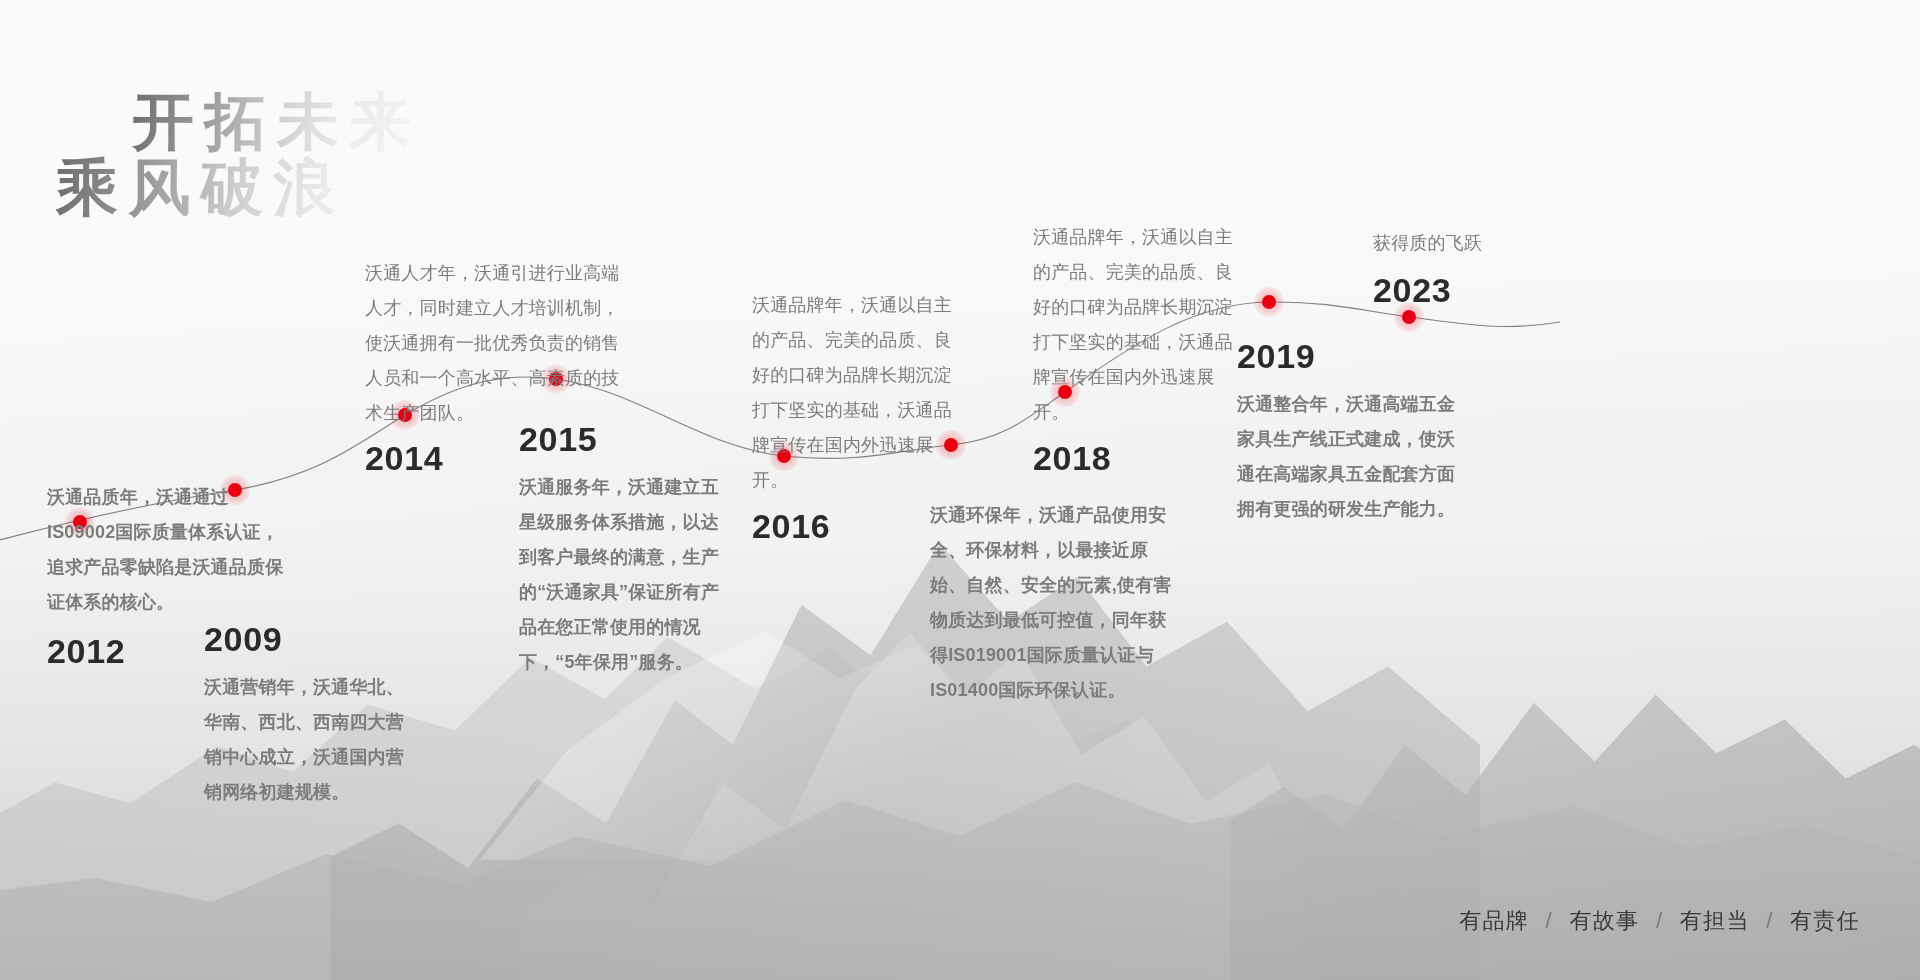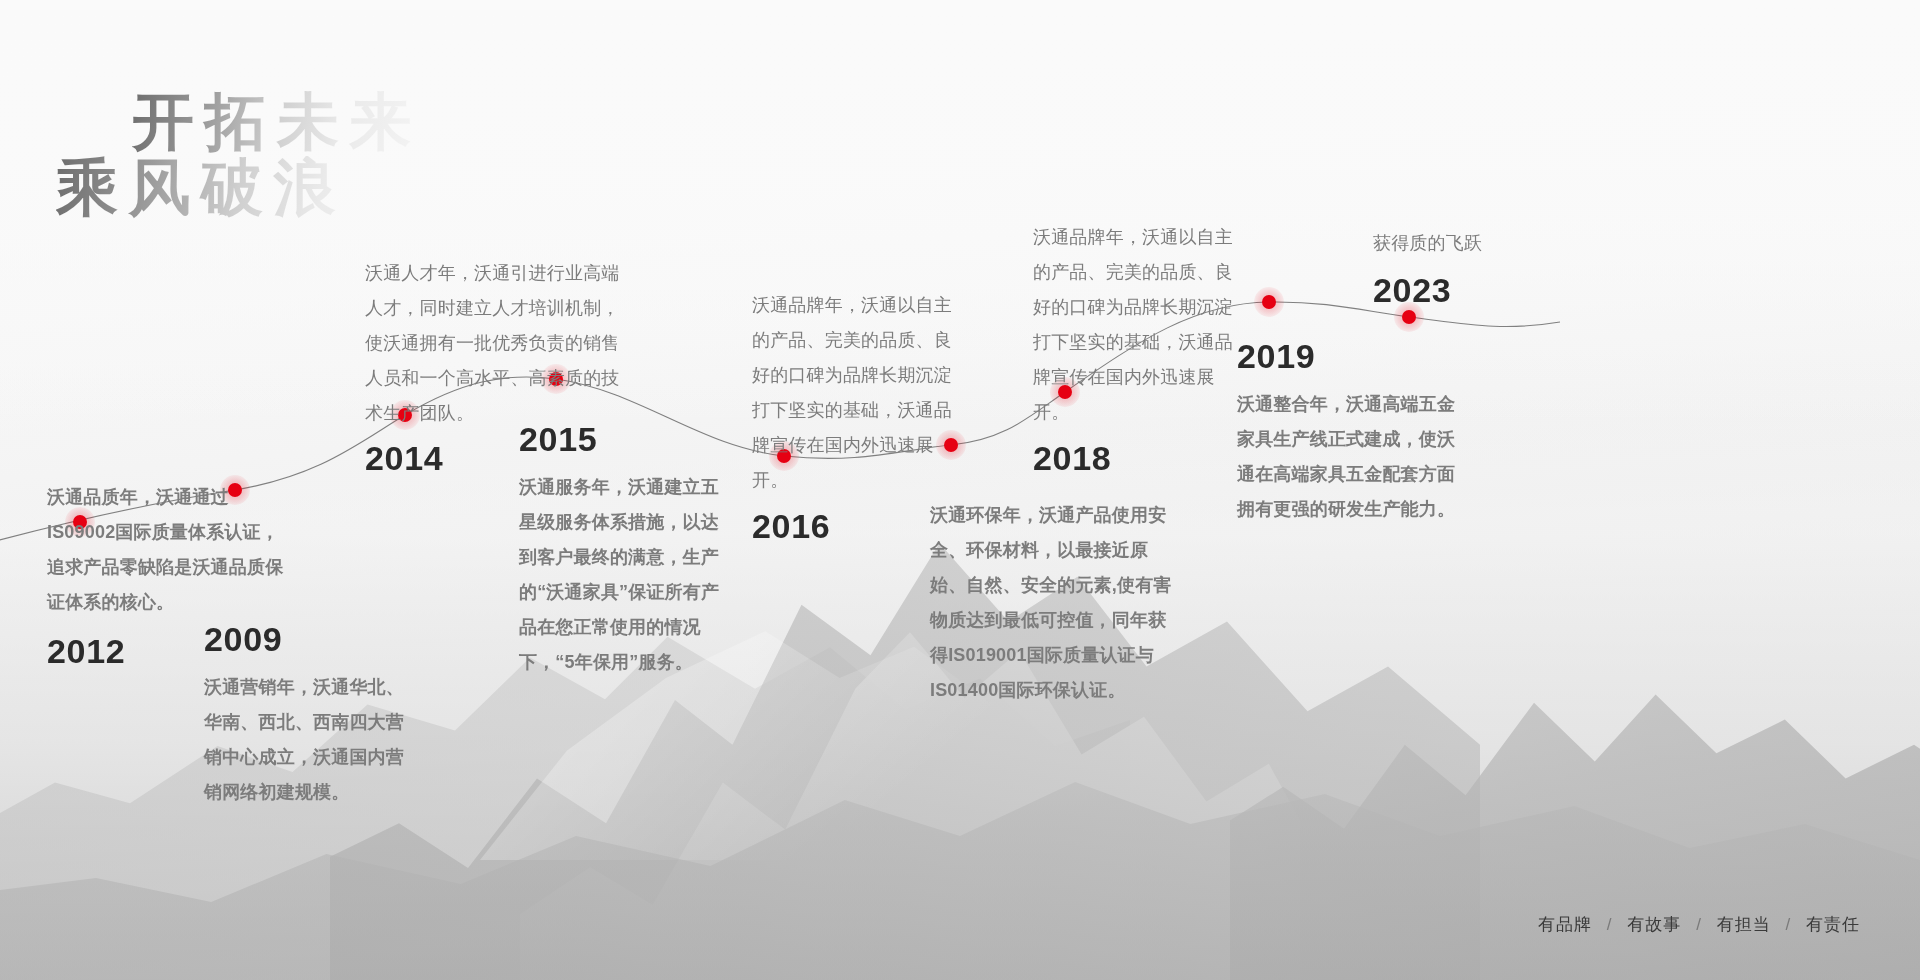--- a/index.html
+++ b/index.html
@@ -113,21 +113,21 @@
     color:#7c7c7c;
     letter-spacing:.01em;
   }
   .entry.above .year{ margin-top:10px; }
   .entry.below .desc{ margin-top:14px;font-weight:bold; }
   .entry.above .desc{ margin-bottom:10px; }
 
   
   .tagline{
     position:absolute; right:60px; bottom:44px; z-index:7;
-    font-size:17px; color:#3a3a3a; letter-spacing:.06em;
+    font-size:22px; color:#3a3a3a; letter-spacing:.06em;
   }
   .tagline .sep{ color:#7a7a7a; margin:0 9px; }
 </style>
 </head>
 <body>
 
 <div id="stage">
 
   <div class="mtn haze"></div>
   <div class="mtn peakA"></div>

